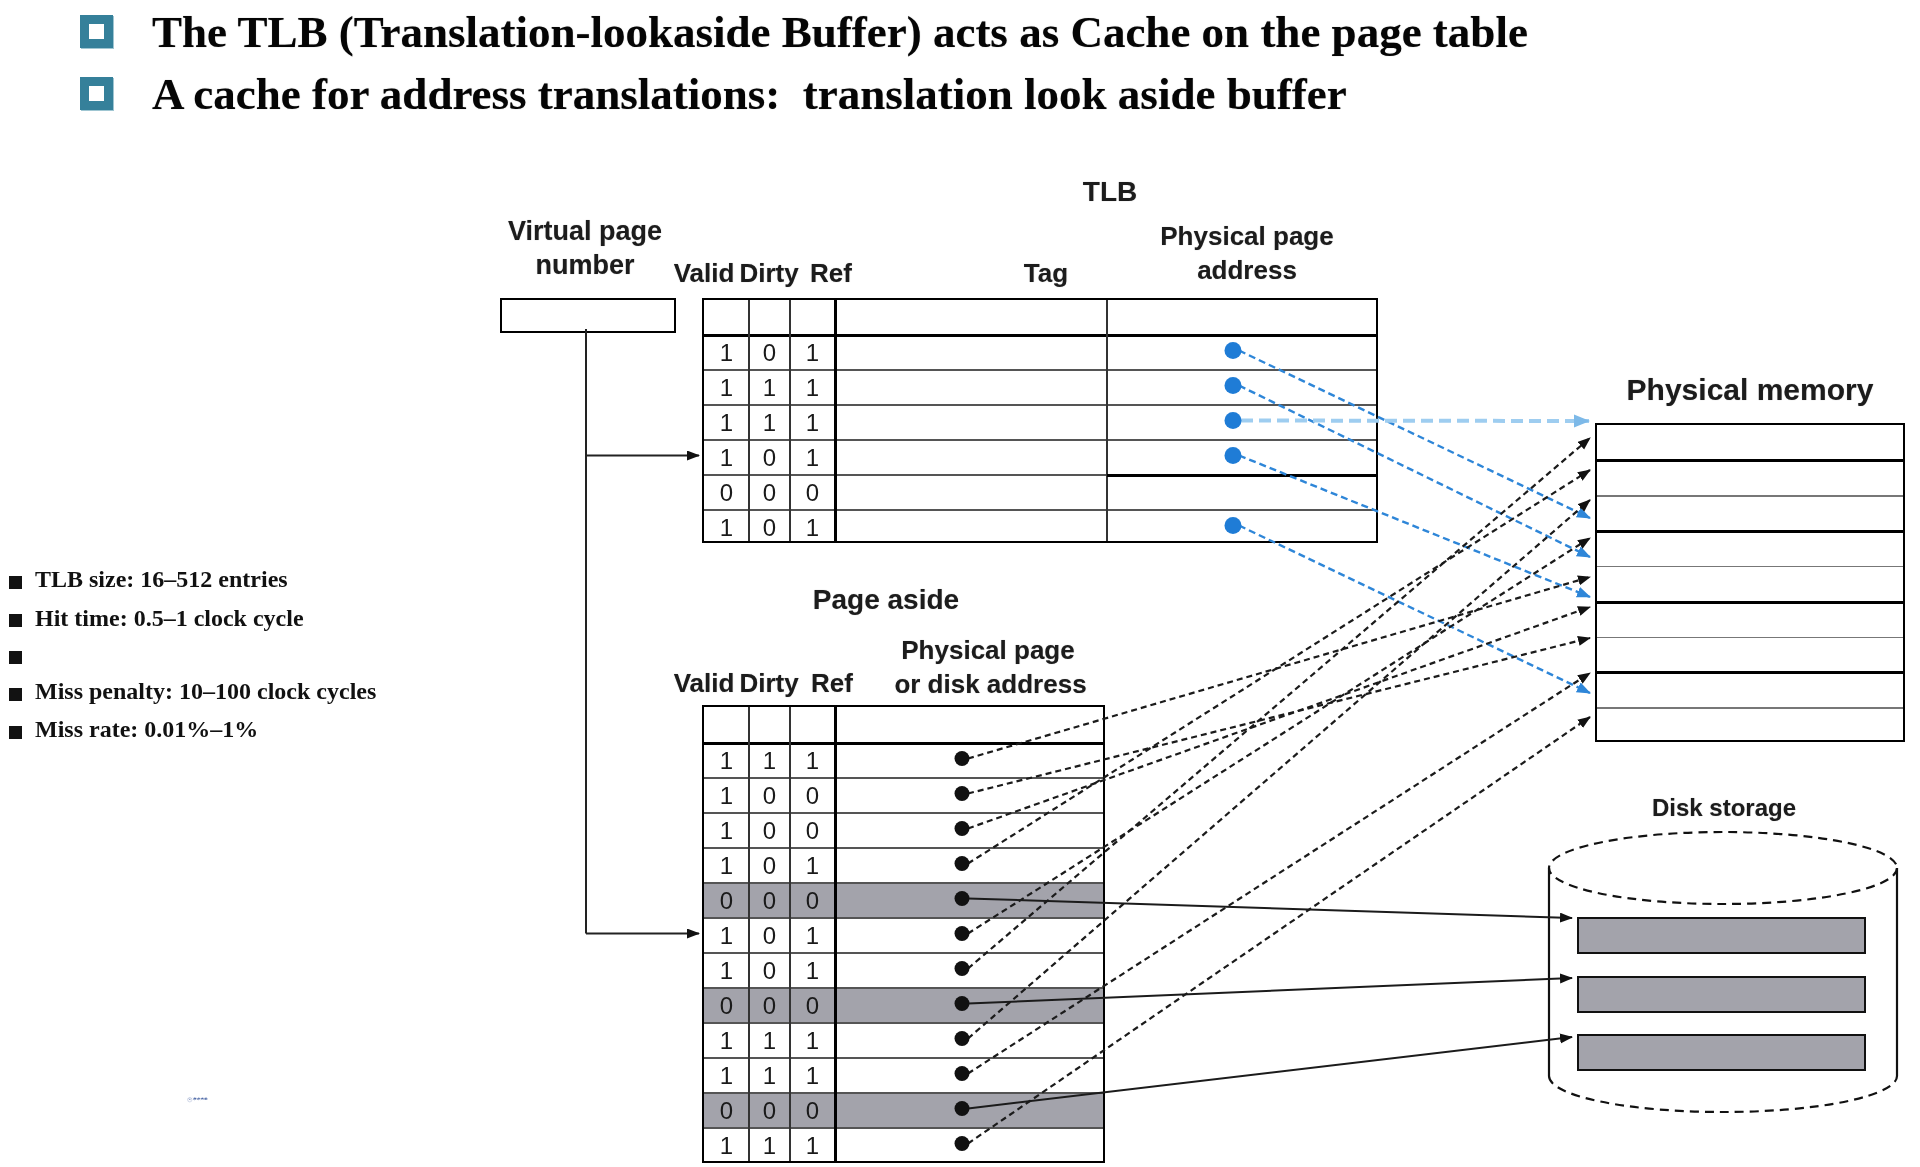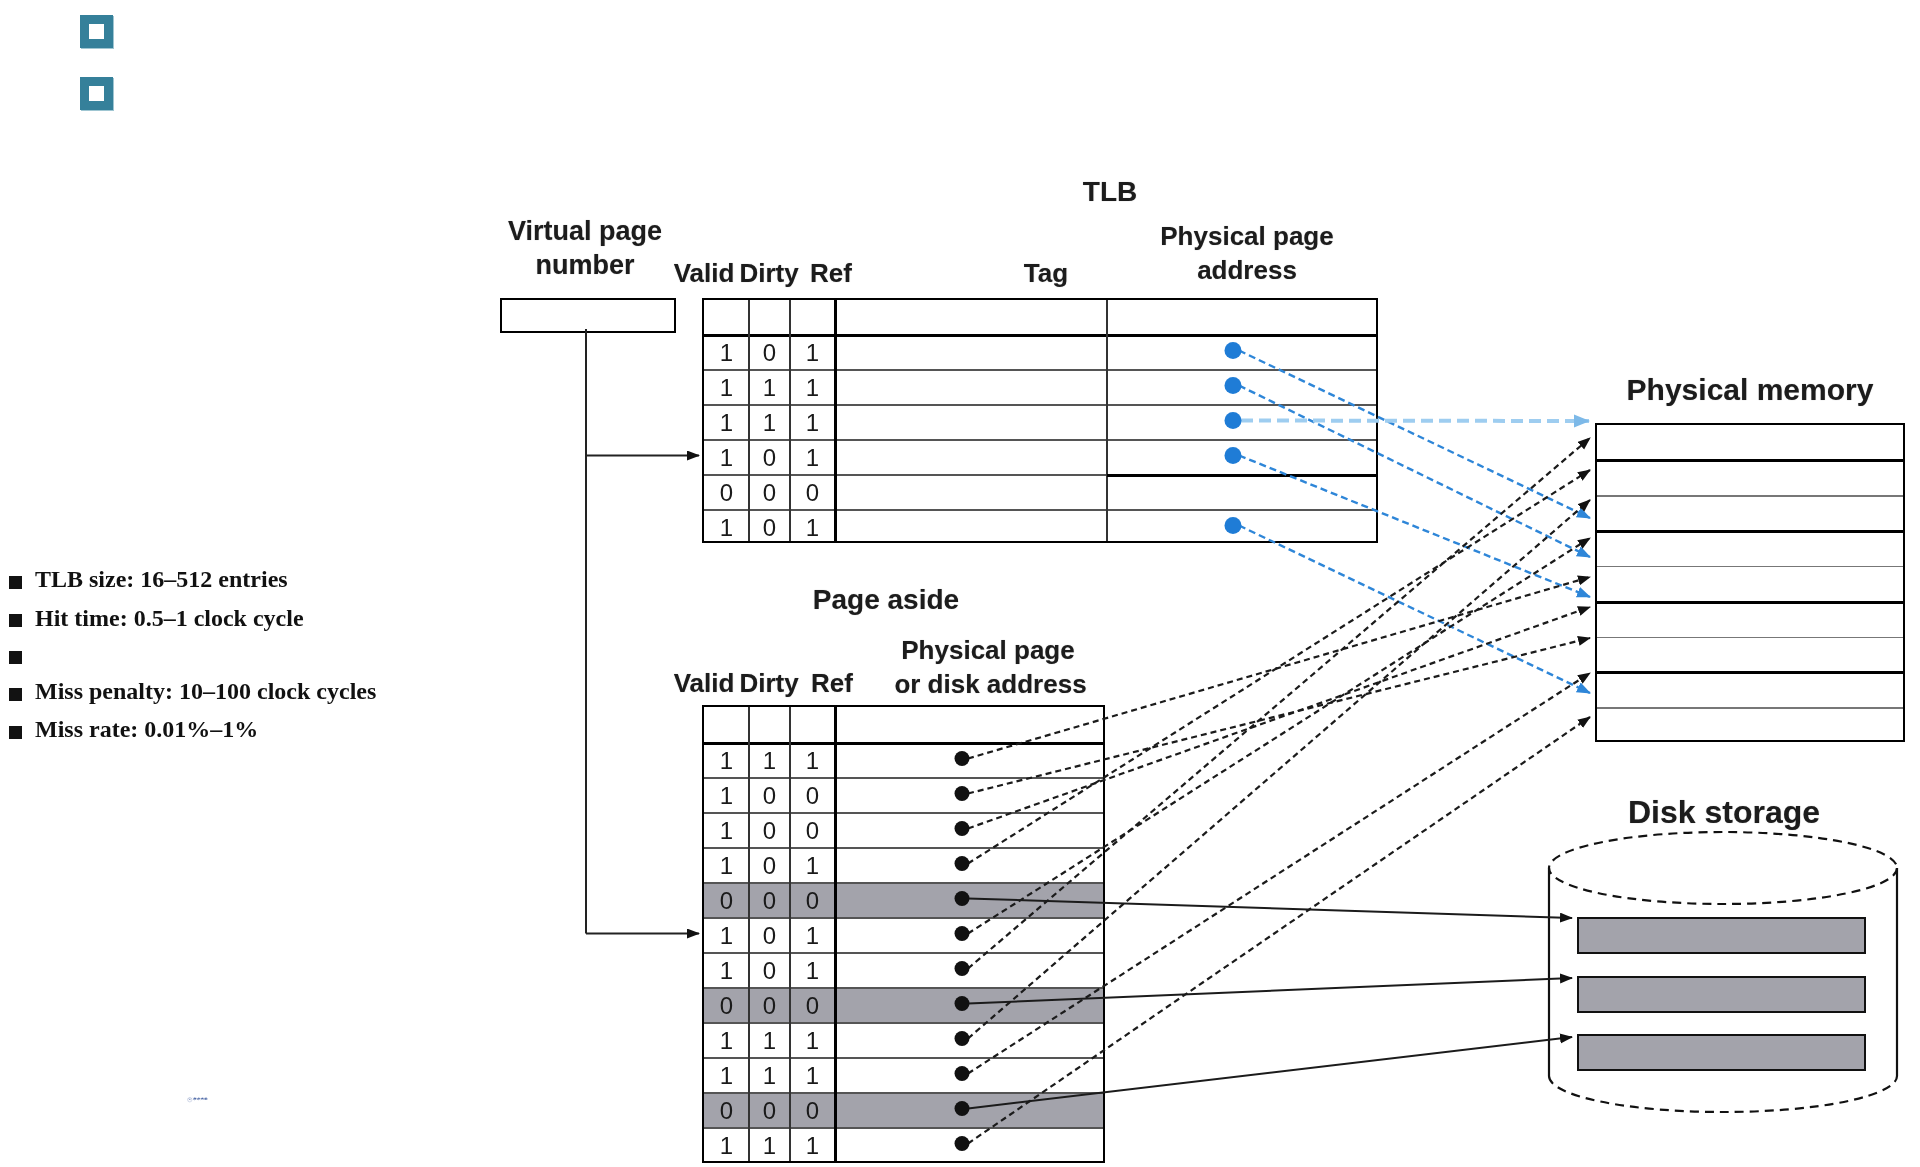--- a/index.html
+++ b/index.html
@@ -35,20 +35,22 @@
   .overlay{position:absolute;left:0;top:0;pointer-events:none;}
   .sr-only{position:absolute;width:1px;height:1px;overflow:hidden;clip:rect(0 0 0 0);}
 </style>
 </head>
 <body>
 
 <div class="slide">
 
   <span class="title-sq" style="top:15px"></span>
   <span class="title-sq" style="top:77px"></span>
+  <div class="title-item" style="top:6px">The TLB (Translation-lookaside Buffer) acts as Cache on the page table</div>
+  <div class="title-item" style="top:68px">A cache for address translations:  translation look aside buffer</div>
 
   <span class="stat-sq" style="top:576px"></span>
   <span class="stat-sq" style="top:614px"></span>
   <span class="stat-sq" style="top:651px"></span>
   <span class="stat-sq" style="top:688px"></span>
   <span class="stat-sq" style="top:726px"></span>
   <div class="stat-item" style="top:566px">TLB size: 16–512 entries</div>
   <div class="stat-item" style="top:605px">Hit time: 0.5–1 clock cycle</div>
   <div class="stat-item" style="top:678px">Miss penalty: 10–100 clock cycles</div>
   <div class="stat-item" style="top:716px">Miss rate: 0.01%–1%</div>
@@ -65,21 +67,21 @@
   <div class="fig-label" style="left:1147px;top:255px;width:200px;font-size:26px">address</div>
 
   <div class="fig-label" style="left:786px;top:584px;width:200px;font-size:28px">Page aside</div>
   <div class="fig-label" style="left:888px;top:635px;width:200px;font-size:26px">Physical page</div>
   <div class="fig-label" style="left:883px;top:669px;width:215px;font-size:26px">or disk address</div>
   <div class="fig-label" style="left:659px;top:668px;width:90px;font-size:26px">Valid</div>
   <div class="fig-label" style="left:724px;top:668px;width:90px;font-size:26px">Dirty</div>
   <div class="fig-label" style="left:787px;top:668px;width:90px;font-size:26px">Ref</div>
 
   <div class="fig-label" style="left:1620px;top:373px;width:260px;font-size:30px">Physical memory</div>
-  <div class="fig-label" style="left:1594px;top:794px;width:260px;font-size:32px">Disk storage</div>
+  <div class="fig-label" style="left:1594px;top:794px;width:260px;font-size:24px">Disk storage</div>
 
   <div class="vpn-box" style="left:500px;top:298px;width:172px;height:31px"></div>
 
   <div class="dtable" id="tlb-table" style="left:702px;top:298px;width:676px;height:245px">
       <div class="hline thick" style="top:33.5px;height:3px"></div>
       <div class="hline" style="top:69.25px;height:1.5px"></div>
       <div class="hline" style="top:104.25px;height:1.5px"></div>
       <div class="hline" style="top:139.25px;height:1.5px"></div>
       <div class="hline" style="top:174.25px;height:1.5px"></div>
       <div class="hline" style="top:209.25px;height:1.5px"></div>

